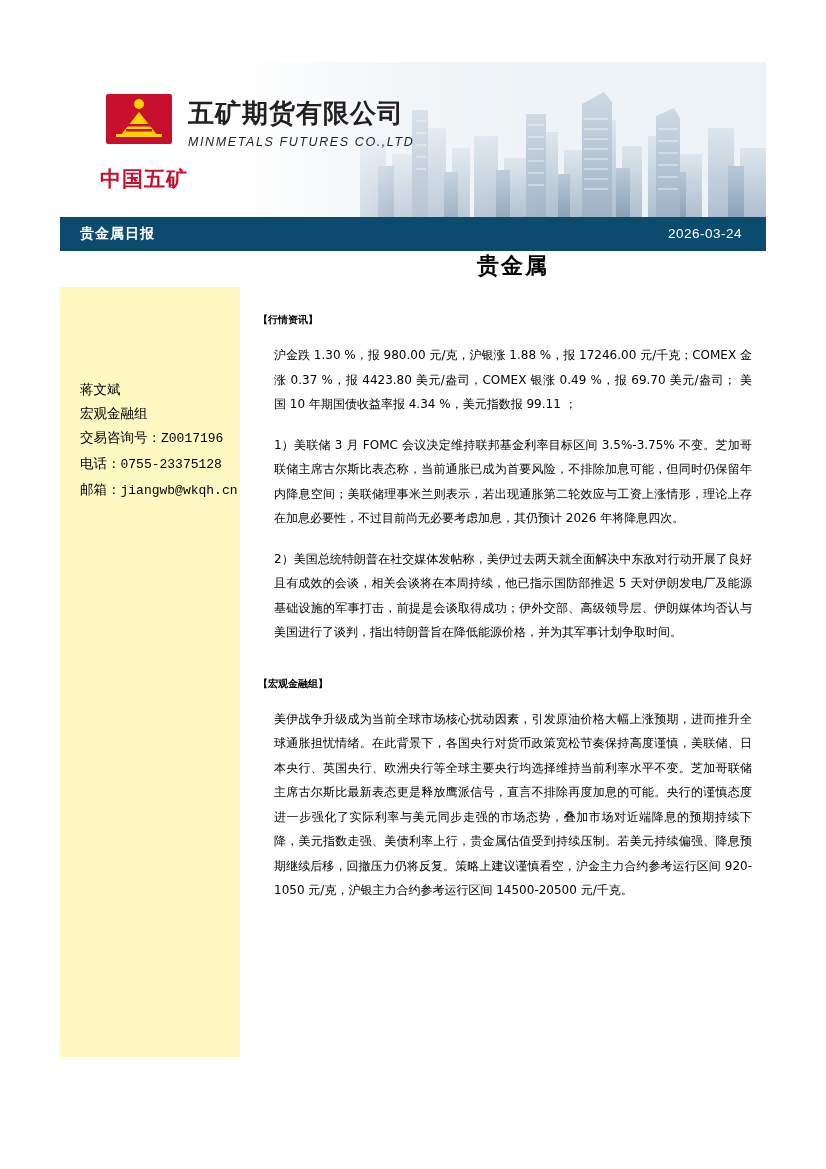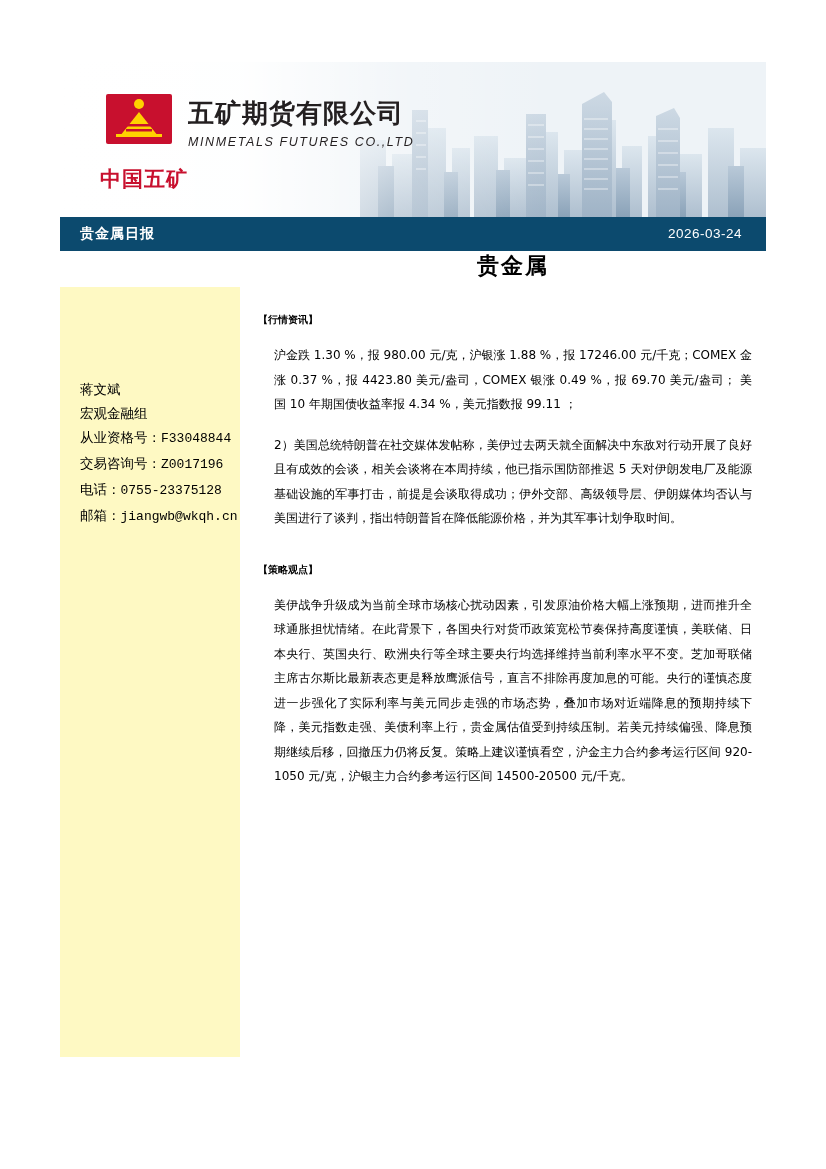--- a/index.html
+++ b/index.html
@@ -289,38 +289,36 @@
   <div class="title-bar">
     <div class="bar-left">贵金属日报</div>
     <div class="bar-right">2026-03-24</div>
   </div>
 
   <div class="sidebar">
     <div class="analyst">
       <div class="row">蒋文斌</div>
       <div class="row">宏观金融组</div>
       <div class="row">
-        <span>从业资格号：</span><span class="mono">F33048844</span>
-      </div>
-      <div class="row">
         <span>交易咨询号：</span><span class="mono">Z0017196</span>
       </div>
       <div class="row">
         <span>电话：</span><span class="mono">0755-23375128</span>
       </div>
       <div class="row">
         <span>邮箱：</span><span class="mono">jiangwb@wkqh.cn</span>
       </div>
     </div>
   </div>
 
   <div class="content">
     <div class="doc-title">贵金属</div>
 
     <div class="section-head">【行情资讯】</div>
     <p class="para">沪金跌 1.30 %，报 980.00 元/克，沪银涨 1.88 %，报 17246.00 元/千克；COMEX 金涨 0.37 %，报 4423.80 美元/盎司，COMEX 银涨 0.49 %，报 69.70 美元/盎司； 美国 10 年期国债收益率报 4.34 %，美元指数报 99.11 ；</p>
+    <p class="para">1）美联储 3 月 FOMC 会议决定维持联邦基金利率目标区间 3.5%‐3.75% 不变。芝加哥联储主席古尔斯比表态称，当前通胀已成为首要风险，不排除加息可能，但同时仍保留年内降息空间；美联储理事米兰则表示，若出现通胀第二轮效应与工资上涨情形，理论上存在加息必要性，不过目前尚无必要考虑加息，其仍预计 2026 年将降息四次。</p>
     <p class="para">2）美国总统特朗普在社交媒体发帖称，美伊过去两天就全面解决中东敌对行动开展了良好且有成效的会谈，相关会谈将在本周持续，他已指示国防部推迟 5 天对伊朗发电厂及能源基础设施的军事打击，前提是会谈取得成功；伊外交部、高级领导层、伊朗媒体均否认与美国进行了谈判，指出特朗普旨在降低能源价格，并为其军事计划争取时间。</p>
 
-    <div class="section-head">【策略观点】</div>
+    <div class="section-head">【宏观金融组】</div>
     <p class="para">美伊战争升级成为当前全球市场核心扰动因素，引发原油价格大幅上涨预期，进而推升全球通胀担忧情绪。在此背景下，各国央行对货币政策宽松节奏保持高度谨慎，美联储、日本央行、英国央行、欧洲央行等全球主要央行均选择维持当前利率水平不变。芝加哥联储主席古尔斯比最新表态更是释放鹰派信号，直言不排除再度加息的可能。央行的谨慎态度进一步强化了实际利率与美元同步走强的市场态势，叠加市场对近端降息的预期持续下降，美元指数走强、美债利率上行，贵金属估值受到持续压制。若美元持续偏强、降息预期继续后移，回撤压力仍将反复。策略上建议谨慎看空，沪金主力合约参考运行区间 920‐1050 元/克，沪银主力合约参考运行区间 14500‐20500 元/千克。</p>
   </div>
 
 </div>
 
 </body></html>

